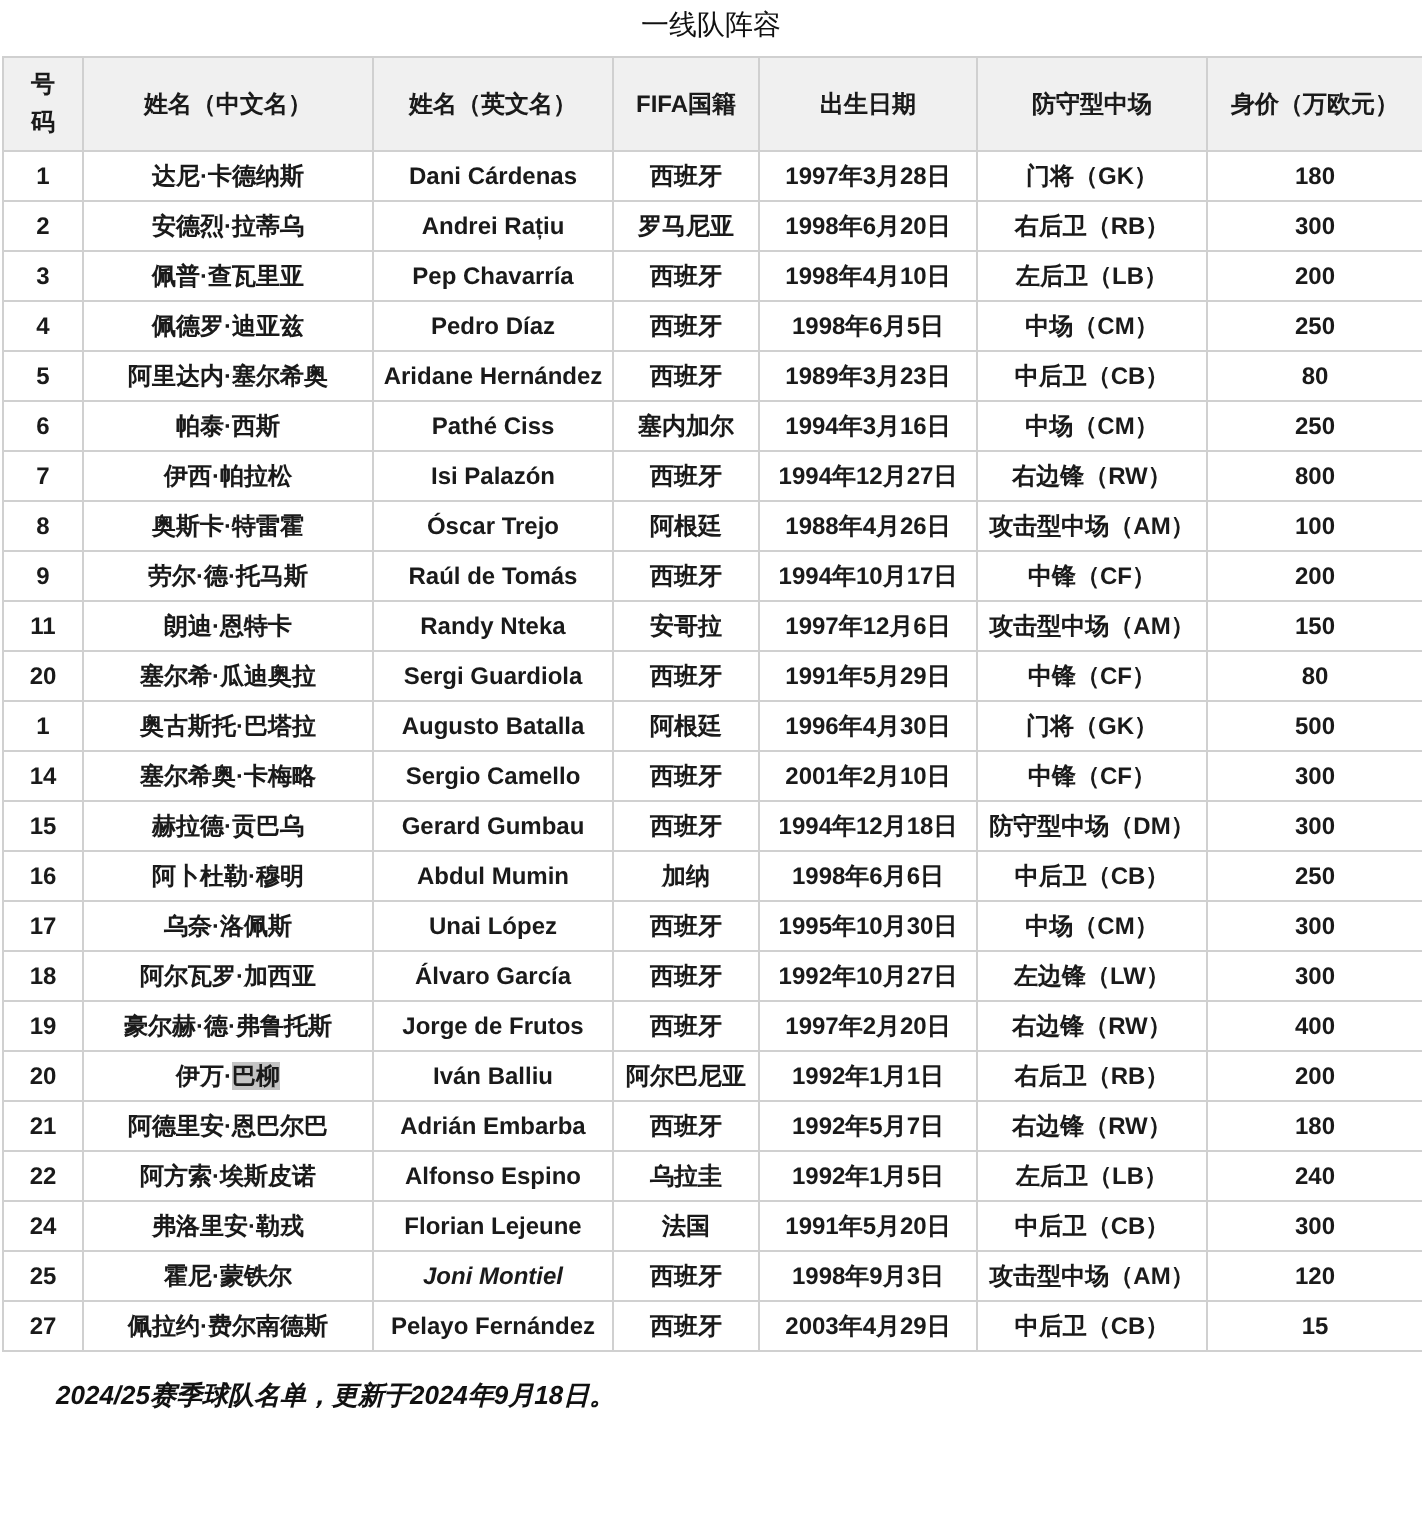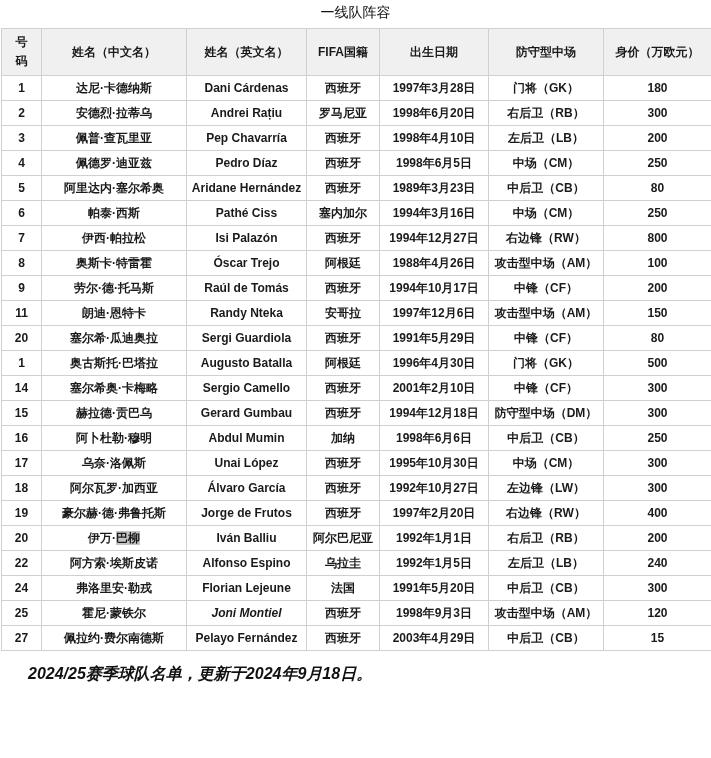--- a/index.html
+++ b/index.html
@@ -50,21 +50,21 @@
   table.squad th.col-no { padding: 4px 13px; }
   table.squad td {
     height: 25px;
     white-space: nowrap;
   }
   td.it { font-style: italic; margin-left: 32px; }
   span.hl {
     background: var(--hl);
   }
   .footnote {
-    font-size: 16px;
+    font-size: 13px;
     font-weight: 700;
     font-style: italic;
     margin: 13px 0 0 28px;
     color: #111;
   }
 </style>
 </head>
 <body>
 
 <div class="page">
@@ -257,20 +257,29 @@
         <tr>
           <td>20</td>
           <td>伊万·<span class="hl">巴柳</span></td>
           <td>Iván Balliu</td>
           <td>阿尔巴尼亚</td>
           <td>1992年1月1日</td>
           <td>右后卫（RB）</td>
           <td>200</td>
         </tr>
         <tr>
+          <td>21</td>
+          <td>阿德里安·恩巴尔巴</td>
+          <td>Adrián Embarba</td>
+          <td>西班牙</td>
+          <td>1992年5月7日</td>
+          <td>右边锋（RW）</td>
+          <td>180</td>
+        </tr>
+        <tr>
           <td>22</td>
           <td>阿方索·埃斯皮诺</td>
           <td>Alfonso Espino</td>
           <td>乌拉圭</td>
           <td>1992年1月5日</td>
           <td>左后卫（LB）</td>
           <td>240</td>
         </tr>
         <tr>
           <td>24</td>

